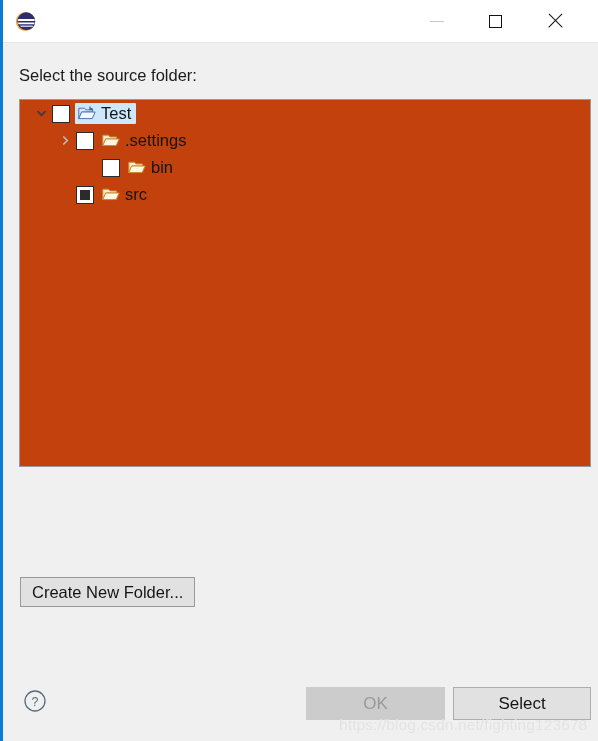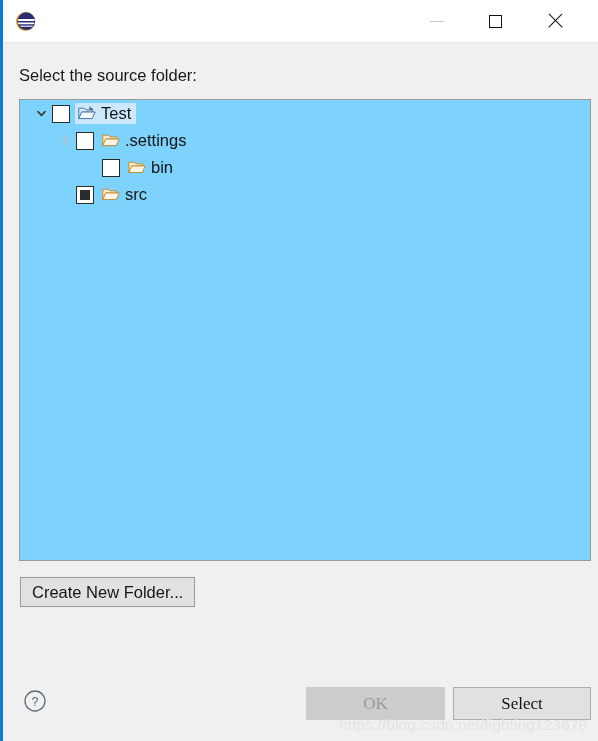--- a/index.html
+++ b/index.html
@@ -102,22 +102,22 @@
     color: #1b1b1b;
     white-space: nowrap;
   }
 
   
   #tree-panel {
     position: absolute;
     left: 16px;
     top: 99px;
     width: 572px;
-    height: 462px;
-    background: #7dd3fc;
+    height: 368px;
+    background: #c2410c;
     border: 1px solid #9a9a9a;
     box-sizing: border-box;
     overflow: hidden;
   }
   .tree-row {
     position: relative;
     height: 27px;
     display: flex;
     align-items: center;
     white-space: nowrap;
@@ -196,21 +196,21 @@
     left: 20px;
     top: 689px;
     width: 24px;
     height: 24px;
   }
   .dlg-btn {
     position: absolute;
     top: 687px;
     height: 33px;
     box-sizing: border-box;
-    font-family: Liberation Serif, serif;
+    font-family: Liberation Sans, sans-serif;
     font-size: 17px;
     display: flex;
     align-items: center;
     justify-content: center;
     white-space: nowrap;
     cursor: default;
   }
   #ok-button {
     left: 303px;
     width: 139px;

